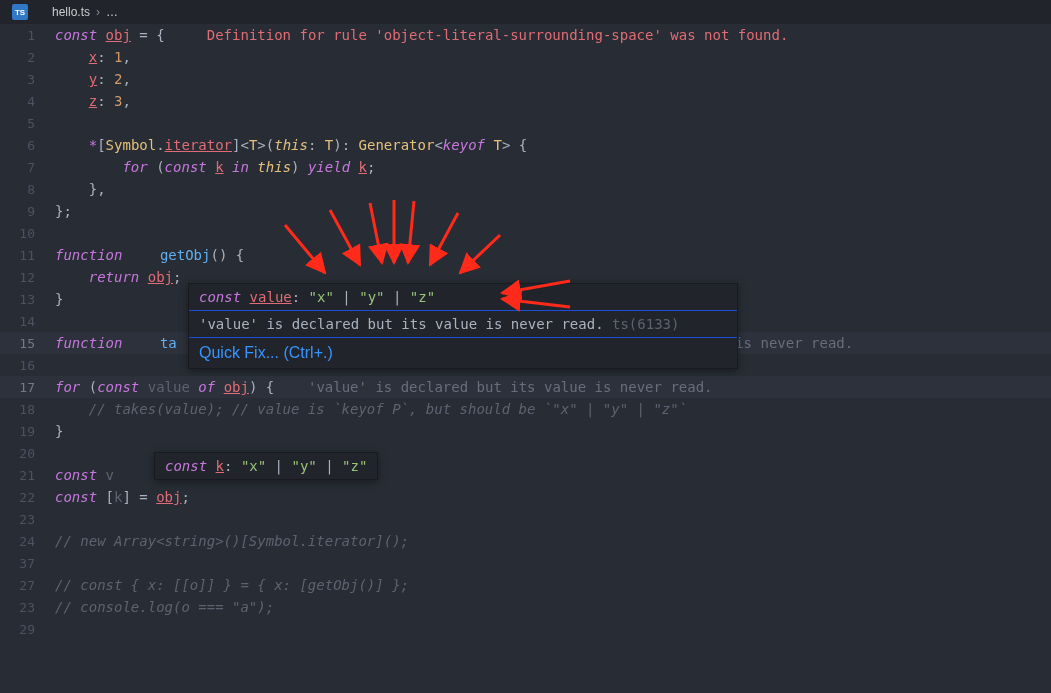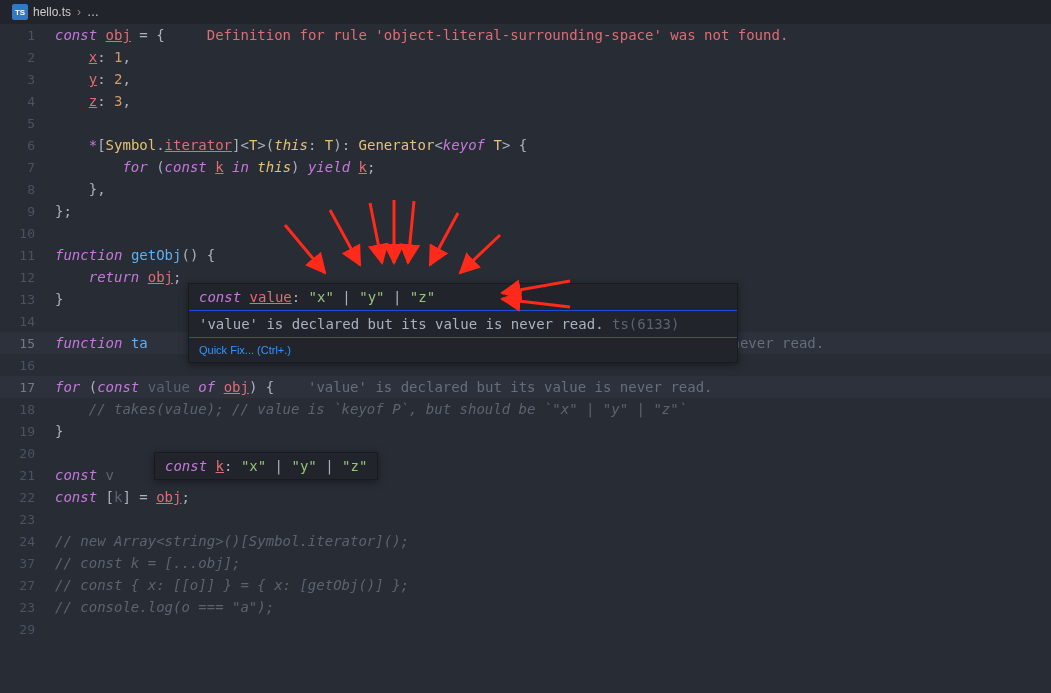--- a/index.html
+++ b/index.html
@@ -28,21 +28,21 @@
     .ts-file-icon {
       width: 16px; height: 16px;
       background: #3178c6;
       display: inline-flex;
       align-items: center;
       justify-content: center;
       color: #fff;
       font-size: 8px;
       font-weight: bold;
       border-radius: 2px;
-      margin-right: 5px;
+      margin-right: 24px;
     }
     .titlebar .chev { margin: 0 6px; color: #888; }
 
     
     .editor {
       position: absolute;
       top: 24px; left: 0; right: 0; bottom: 0;
     }
     .line {
       height: 22px;
@@ -57,21 +57,21 @@
       padding-right: 20px;
       color: #4b5363;
       font-size: 13px;
     }
     .line.hl15 .gutter, .line.hl17 .gutter { color: #737a87; text-align: right; }
     .code { }
 
     
     .kw   { color: #c678dd; font-style: italic; }
     .kw2  { color: #c678dd; }
-    .fn   { color: #61afef; }
+    .fn   { color: #61afef; margin-left: 29px; }
     .id   { color: #e06c75; text-decoration: underline; }
     .id2  { color: #e5c07b; }
     .nm   { color: #d19a66; }
     .str  { color: #98c379; }
     .cm   { color: #5c6370; font-style: italic; }
     .wt   { color: #abb2bf; }
     .this { color: #e5c07b; font-style: italic; }
     .err  { color: #e06c75; }
     .dim  { color: #5c6370; }
     .dim2 { color: #676e7b; }
@@ -80,21 +80,21 @@
     .hover {
       position: absolute;
       background: #21252b;
       border: 1px solid #181a1f;
       box-shadow: 0 2px 8px rgba(0,0,0,0.4);
       font-size: 14px;
       z-index: 5;
     }
     .hover .hrow { padding: 5px 10px; }
     .hover .sep { border-top: 1px solid #1d4ed8; }
-    .hover .qf { color: #55c; font-family: -apple-system, "Segoe UI", sans-serif; font-size: 11px; color: #3794ff; padding: 6px 10px; }
+    .hover .qf { color: #55c; font-family: -apple-system, "Segoe UI", sans-serif; font-size: 16px; color: #3794ff; padding: 6px 10px; }
 
     .hover1 { top: 283px; left: 188px; width: 550px; }
     .hover2 { top: 452px; left: 154px; }
 
     
     .arrows { position: absolute; top: 195px; left: 270px; width: 340px; height: 140px; z-index: 6; pointer-events: none; }
   </style>
 </head>
 <body>
 
@@ -149,21 +149,21 @@
 
   <div class="line"><div class="gutter">21</div><div class="code"><span class="kw">const</span><span> </span><span class="dim">v</span></div></div>
 
   <div class="line"><div class="gutter">22</div><div class="code"><span class="kw">const</span><span class="wt"> [</span><span class="dim">k</span><span class="wt">] = </span><span class="id">obj</span><span class="wt">;</span></div></div>
 
   <div class="line"><div class="gutter">23</div><div class="code"></div></div>
 
   <div class="line"><div class="gutter">24</div><div class="code cm">// new Array&lt;string&gt;()[Symbol.iterator]();</div></div>
 
 
-  <div class="line"><div class="gutter">37</div><div class="code cm">// const k = [...obj];</div></div>
+  <div class="line"><div class="gutter">37</div></div>
 
   <div class="line"><div class="gutter">27</div><div class="code cm">// const { x: [[o]] } = { x: [getObj()] };</div></div>
 
   <div class="line"><div class="gutter">23</div><div class="code cm">// console.log(o === "a");</div></div>
 
   <div class="line"><div class="gutter">29</div><div class="code"></div></div>
 
 </div>
 
 <div class="hover hover1">

